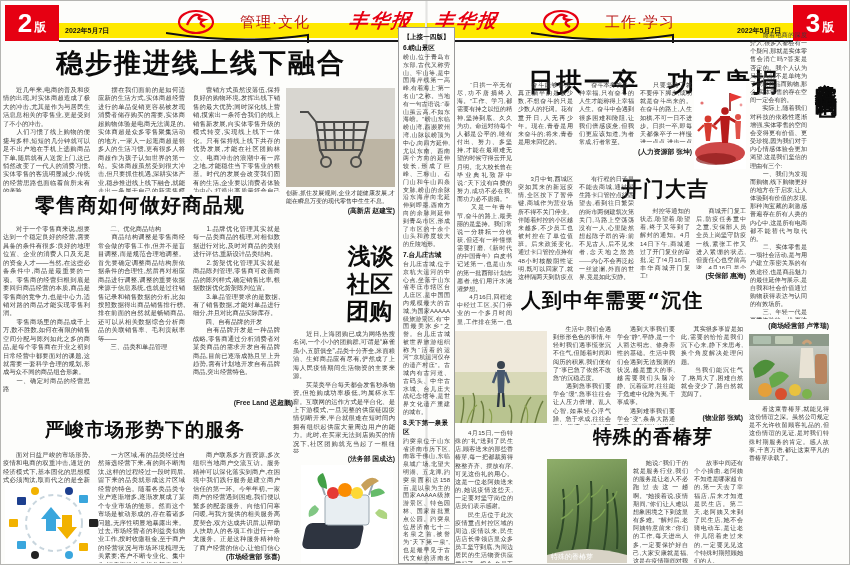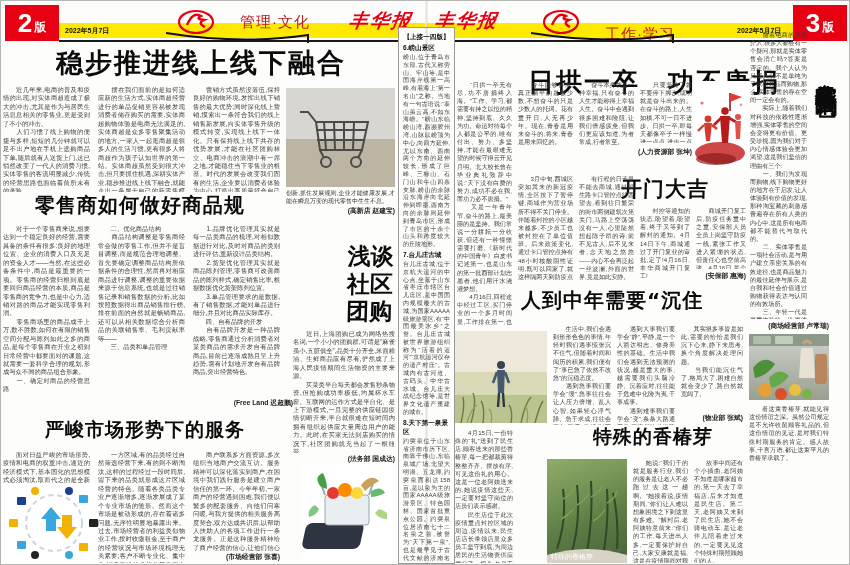--- a/index.html
+++ b/index.html
@@ -46,21 +46,21 @@
   </svg>
   <div class="abs paper-name" style="left:348px;top:7px;width:78px;height:26px;">丰华报</div>
   <div class="abs rule" style="left:58px;top:39px;width:366px;height:2px;"></div>
 
   <div class="abs yellowbar" style="left:426px;top:22px;width:366px;height:15px;"></div>
   <div class="abs paper-name" style="left:434px;top:7px;width:78px;height:26px;">丰华报</div>
   <svg class="abs" style="left:541px;top:6px;" width="38" height="30" viewBox="0 0 38 30">
     <ellipse cx="19" cy="15" rx="17" ry="11" fill="none" stroke="#e60012" stroke-width="2.2"></ellipse>
     <path d="M10,18 Q16,4 24,9 Q18,12 27,13 Q20,16 28,20" fill="none" stroke="#e60012" stroke-width="2.4"></path>
   </svg>
-  <div class="abs section-label" style="left:584px;top:12px;width:90px;height:20px;margin-top:12px;">工作·学习</div>
+  <div class="abs section-label" style="left:584px;top:12px;width:90px;height:20px;">工作·学习</div>
   <svg class="abs" style="left:530px;top:28px;" width="150" height="16" viewBox="0 0 150 16">
     <path d="M0,4 Q75,16 142,6 L142,14" fill="none" stroke="#111" stroke-width="2"></path>
   </svg>
   <div class="abs date" style="left:736px;top:22px;width:90px;height:15px;">2022年5月7日</div>
   <div class="abs redbox" style="left:792px;top:4px;width:54px;height:36px;">
     <span style="font-size:26px;">3</span>
     <span style="font-size:12px;margin-left:2px;margin-top:8px;">版</span>
   </div>
   <div class="abs rule" style="left:426px;top:39px;width:366px;height:2px;"></div>
 

